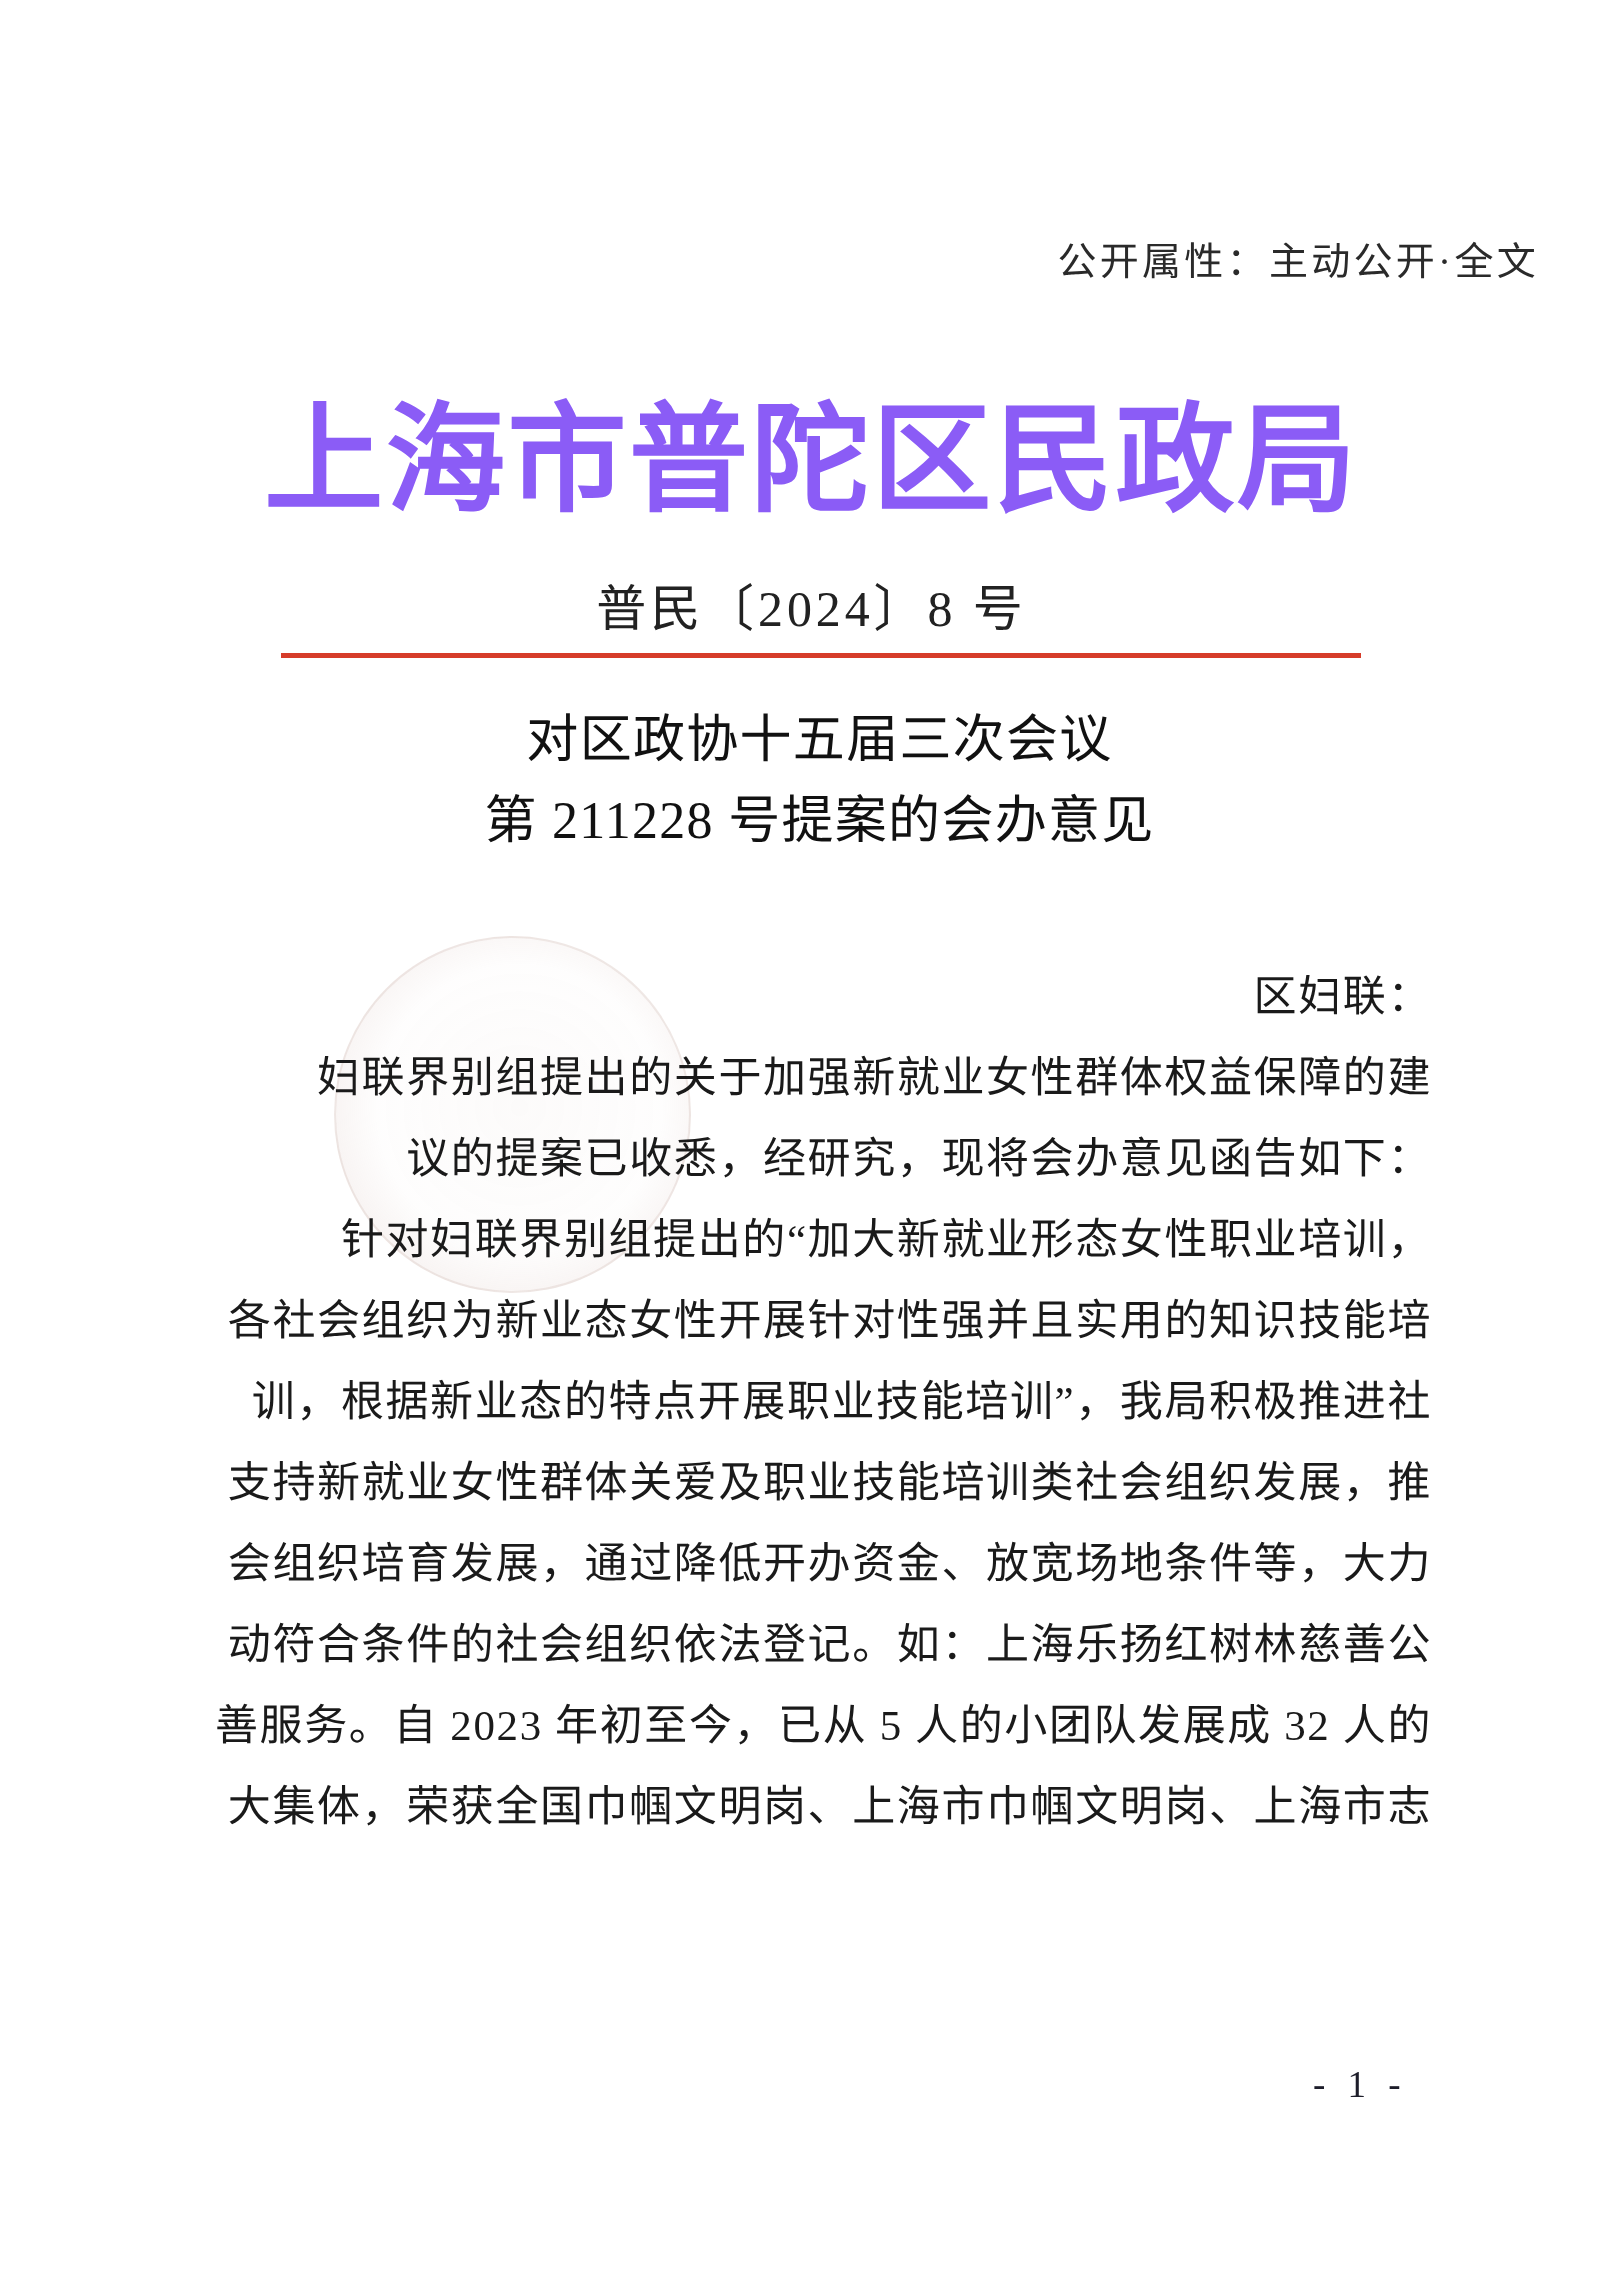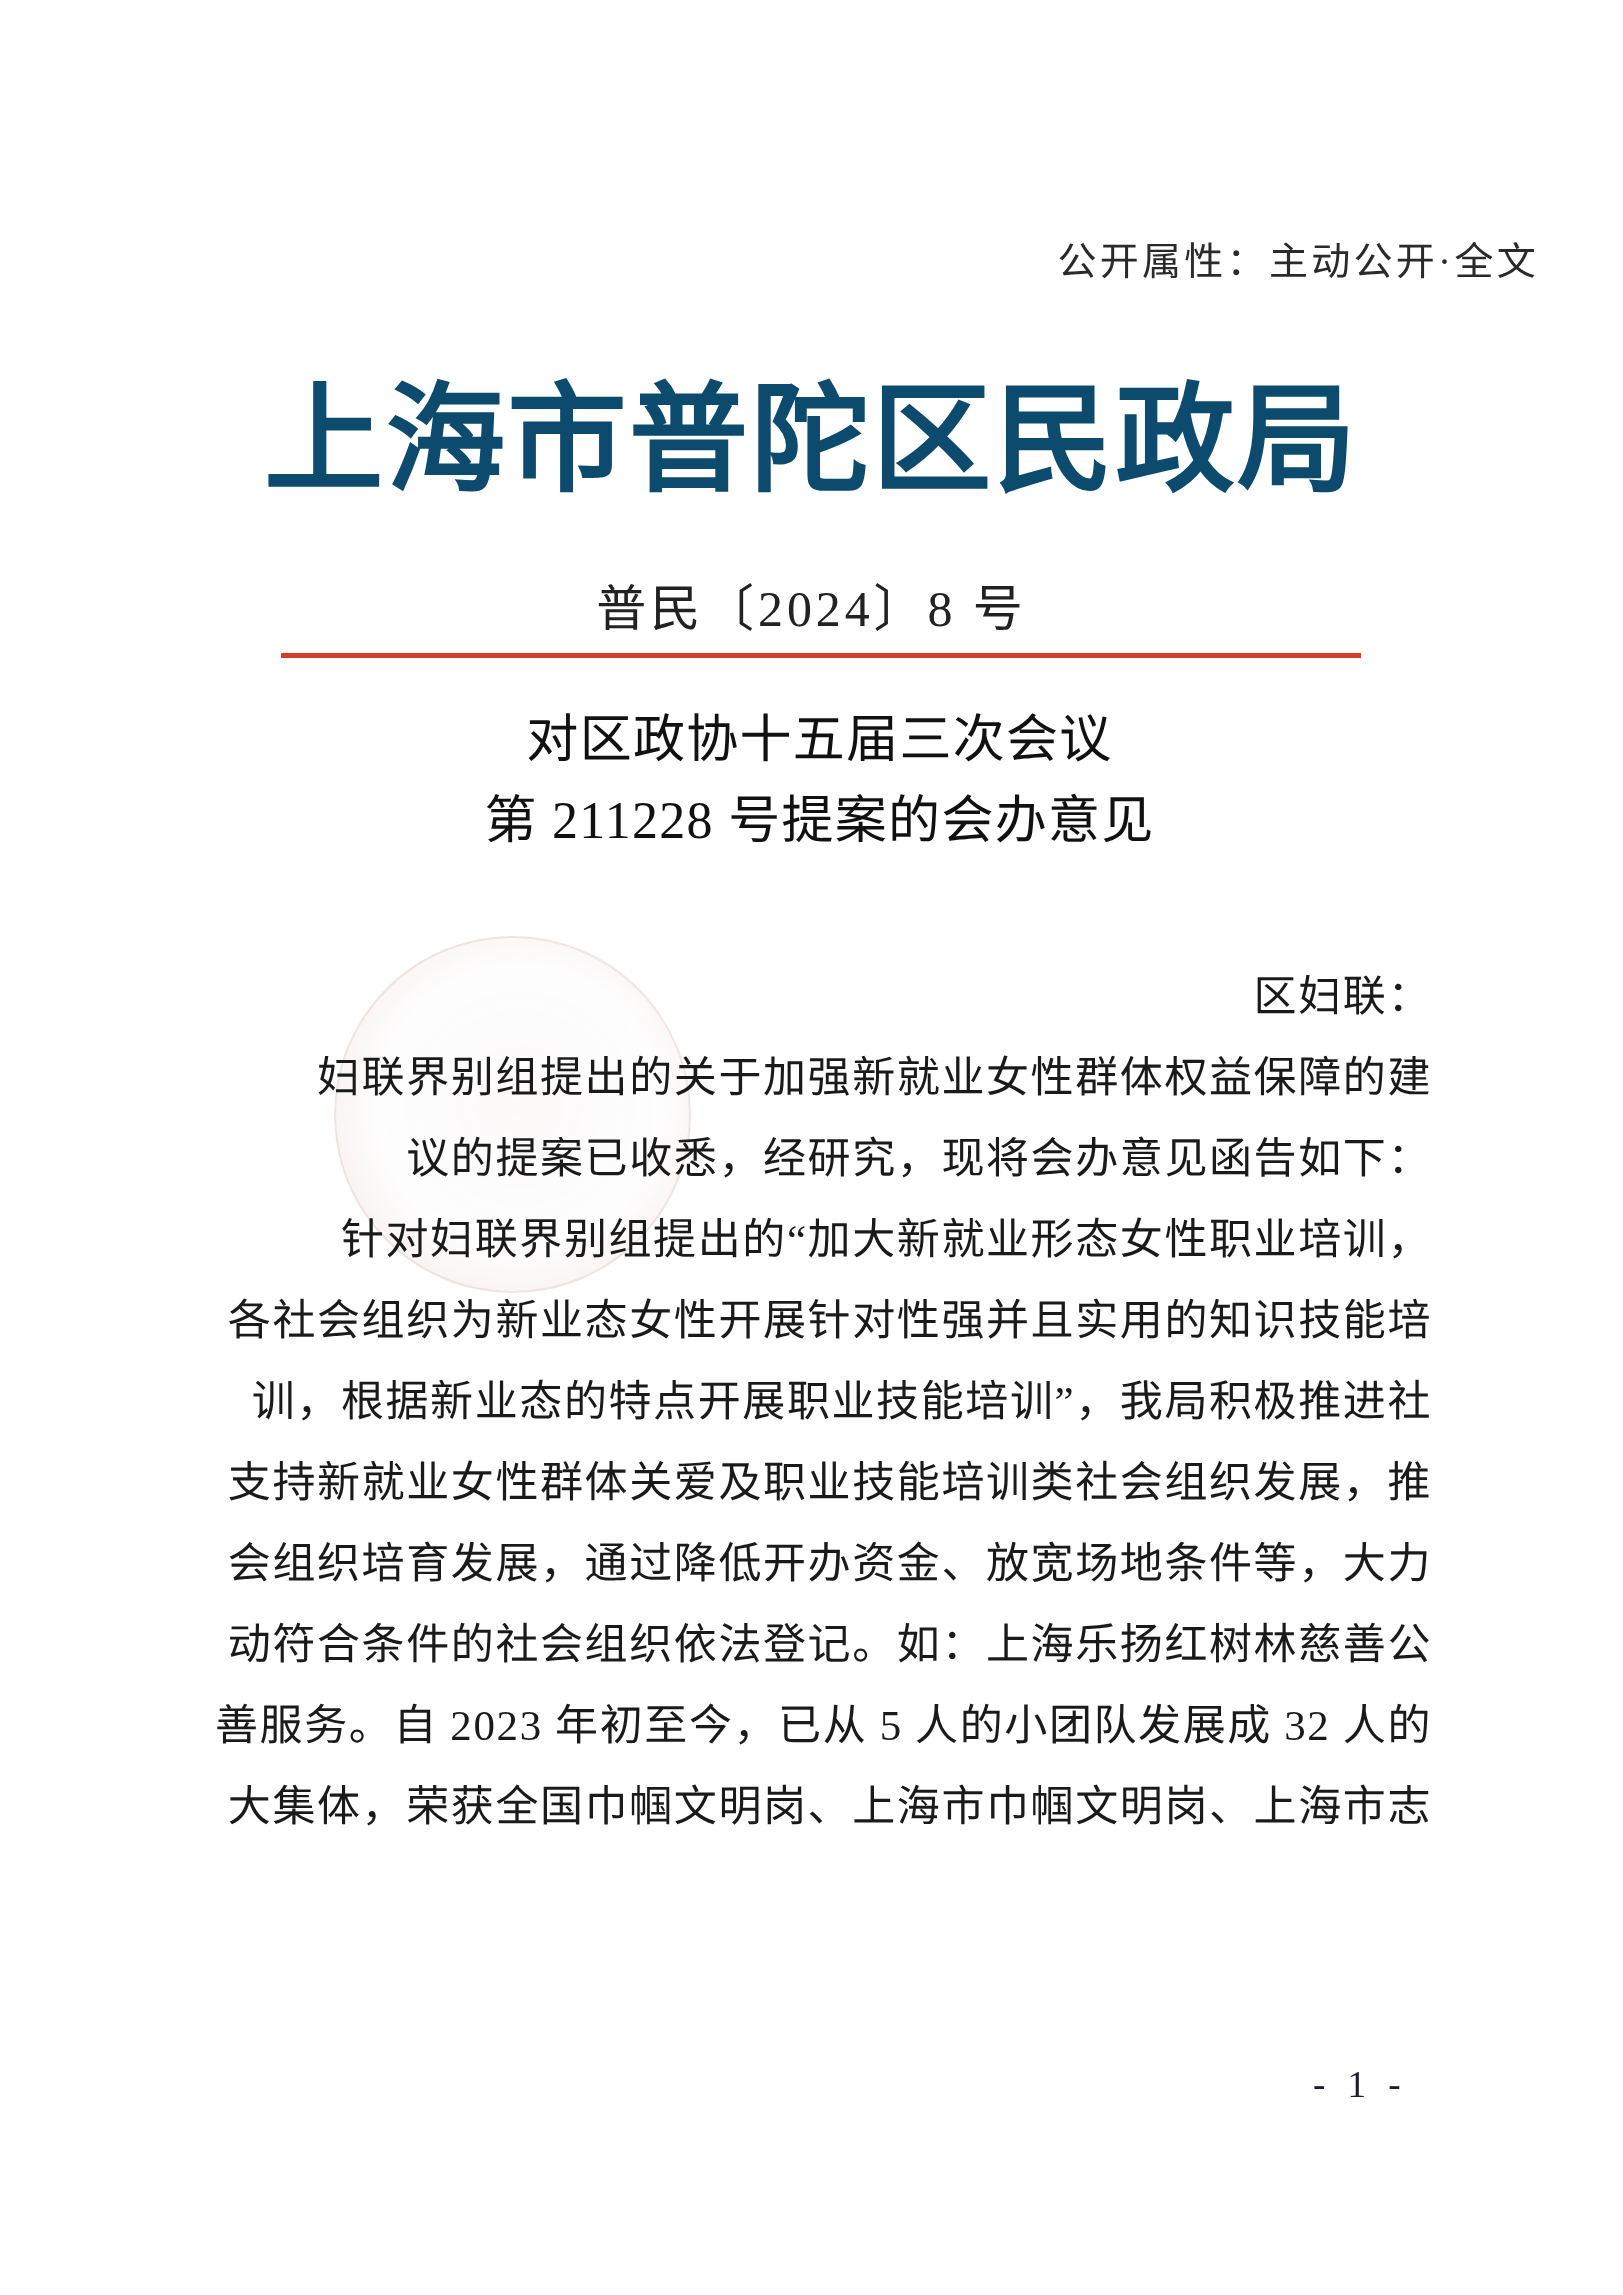--- a/index.html
+++ b/index.html
@@ -112,21 +112,21 @@
     white-space: nowrap;
   }
 </style>
 </head>
 <body>
 
 <div class="page">
 
   <div class="publicity-note">公开属性：主动公开·全文</div>
 
-  <div class="org-title" style="color: #0c4a6e;">上海市普陀区民政局</div>
+  <div class="org-title" style="color: #8b5cf6; margin-top: 20px;">上海市普陀区民政局</div>
 
   <div class="doc-number">普民〔2024〕8 号</div>
 
   <div class="red-rule" style="background-color: rgb(214, 60, 42);"></div>
 
   <div class="doc-title">
     <div class="t-line">对区政协十五届三次会议</div>
     <div class="t-line">第 211228 号提案的会办意见</div>
   </div>
 

